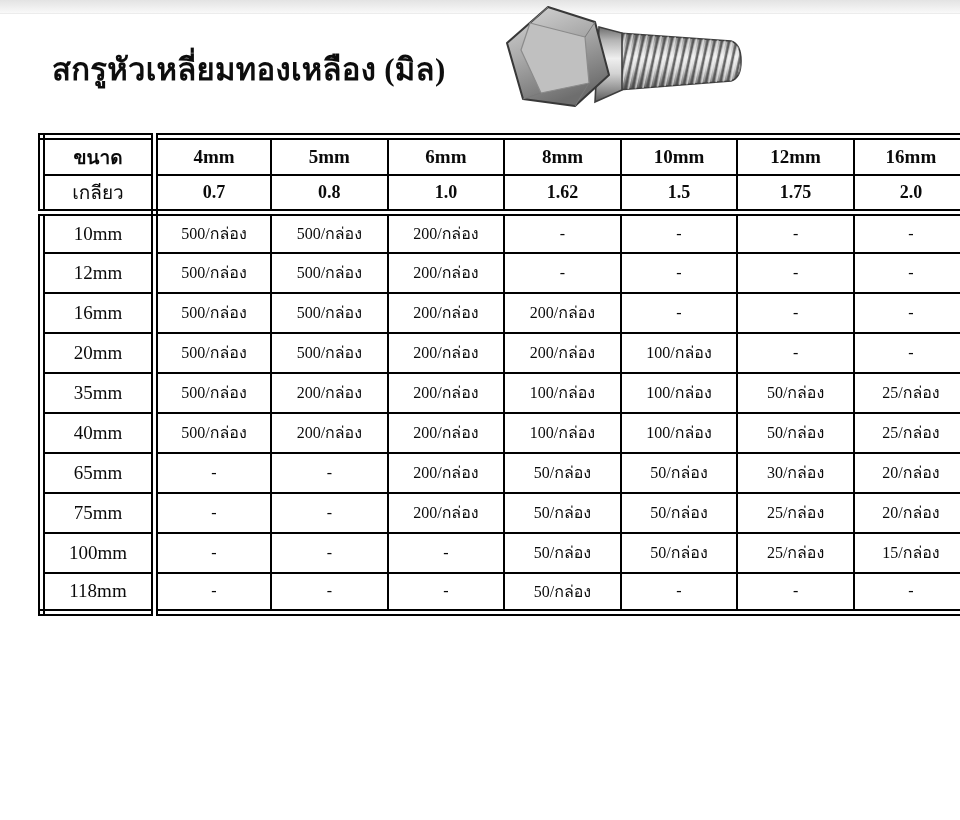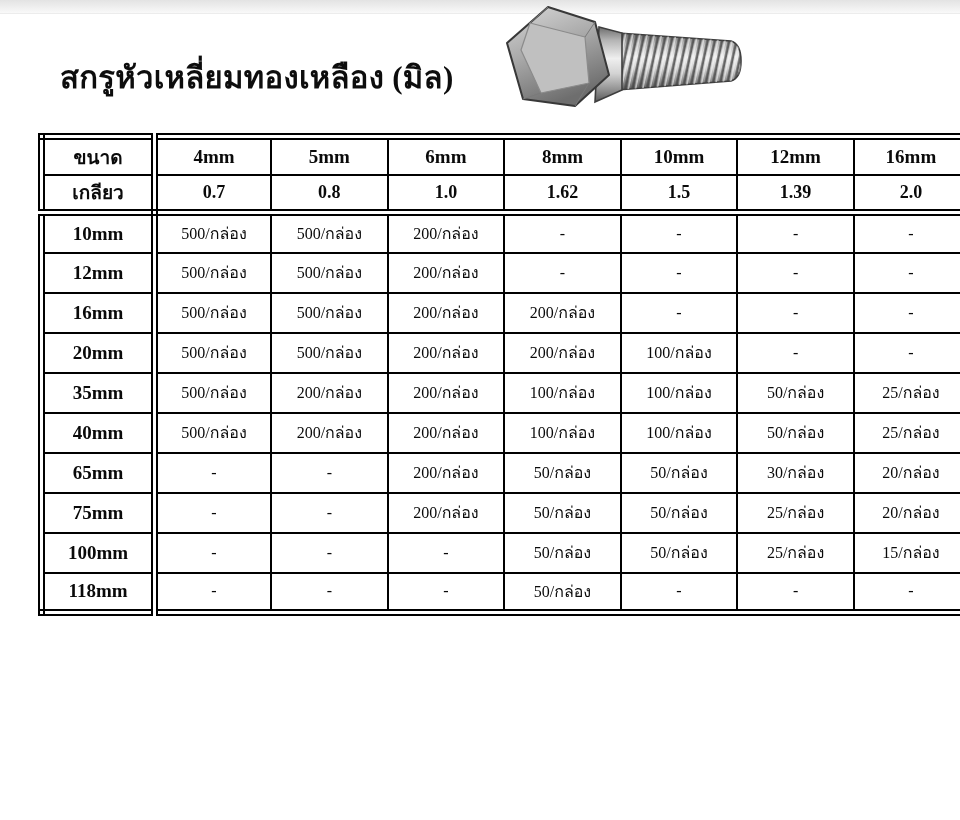--- a/index.html
+++ b/index.html
@@ -19,21 +19,21 @@
     position: absolute;
     left: 0; top: 0;
     width: 960px; height: 13px;
     background: linear-gradient(180deg, #e3e3e3 0%, #efefef 55%, #f9f9f9 100%);
     border-bottom: 1px solid #ececec;
   }
   .page-title {
     position: absolute;
     left: 44px;
     top: 36px;
-    margin: 16px;
+    margin: 8px;
     font-size: 31px;
     font-weight: bold;
     letter-spacing: 0.3px;
     color: #0d0d0d;
     white-space: nowrap;
   }
   .bolt-wrap {
     position: absolute;
     left: 498px;
     top: 3px;
@@ -54,21 +54,21 @@
     border: 2px solid #000;
     text-align: center;
     vertical-align: middle;
     padding: 0;
     overflow: hidden;
     white-space: nowrap;
   }
   
   .screw-table .lbl {
     border-right: 7px double #000;
-    font-weight: bold;
+    font-weight: normal;
   }
   
   .screw-table thead tr { height: 38px; }
   .screw-table thead tr[data-name="size-header-row"] th {
     font-size: 19px;
     font-weight: bold;
   }
   .screw-table tr[data-name="pitch-row"] th,
   .screw-table tr[data-name="pitch-row"] td {
     border-bottom: 7px double #000;   
@@ -142,21 +142,21 @@
         <th data-name="column-header">12mm</th>
         <th data-name="column-header">16mm</th>
       </tr>
     <tr data-name="pitch-row">
       <th class="lbl" data-name="pitch-header-label">เกลียว</th>
     <td data-name="pitch-value">0.7</td>
         <td data-name="pitch-value">0.8</td>
         <td data-name="pitch-value">1.0</td>
         <td data-name="pitch-value">1.62</td>
         <td data-name="pitch-value">1.5</td>
-        <td data-name="pitch-value">1.39</td>
+        <td data-name="pitch-value">1.75</td>
         <td data-name="pitch-value">2.0</td>
       </tr>
   </thead>
   <tbody data-name="table-body">
       <tr data-name="table-row">
         <th data-name="row-header" class="lbl">10mm</th>
         <td data-name="quantity-cell">500/กล่อง</td>
         <td data-name="quantity-cell">500/กล่อง</td>
         <td data-name="quantity-cell">200/กล่อง</td>
         <td data-name="quantity-cell">-</td>

